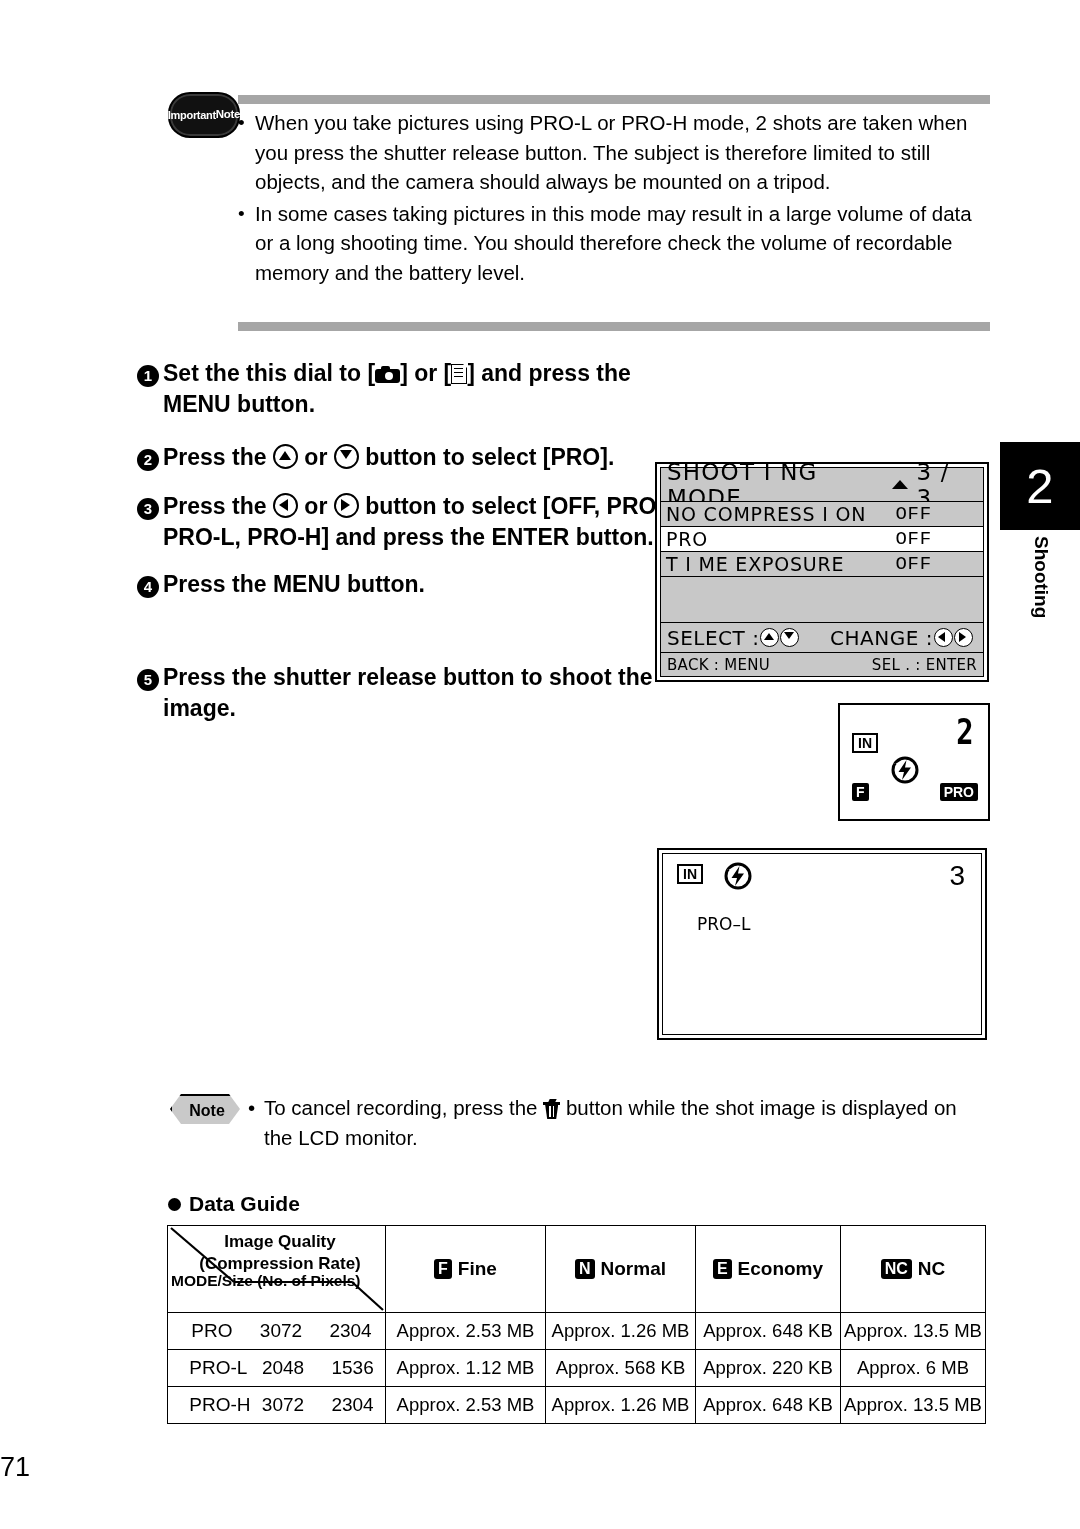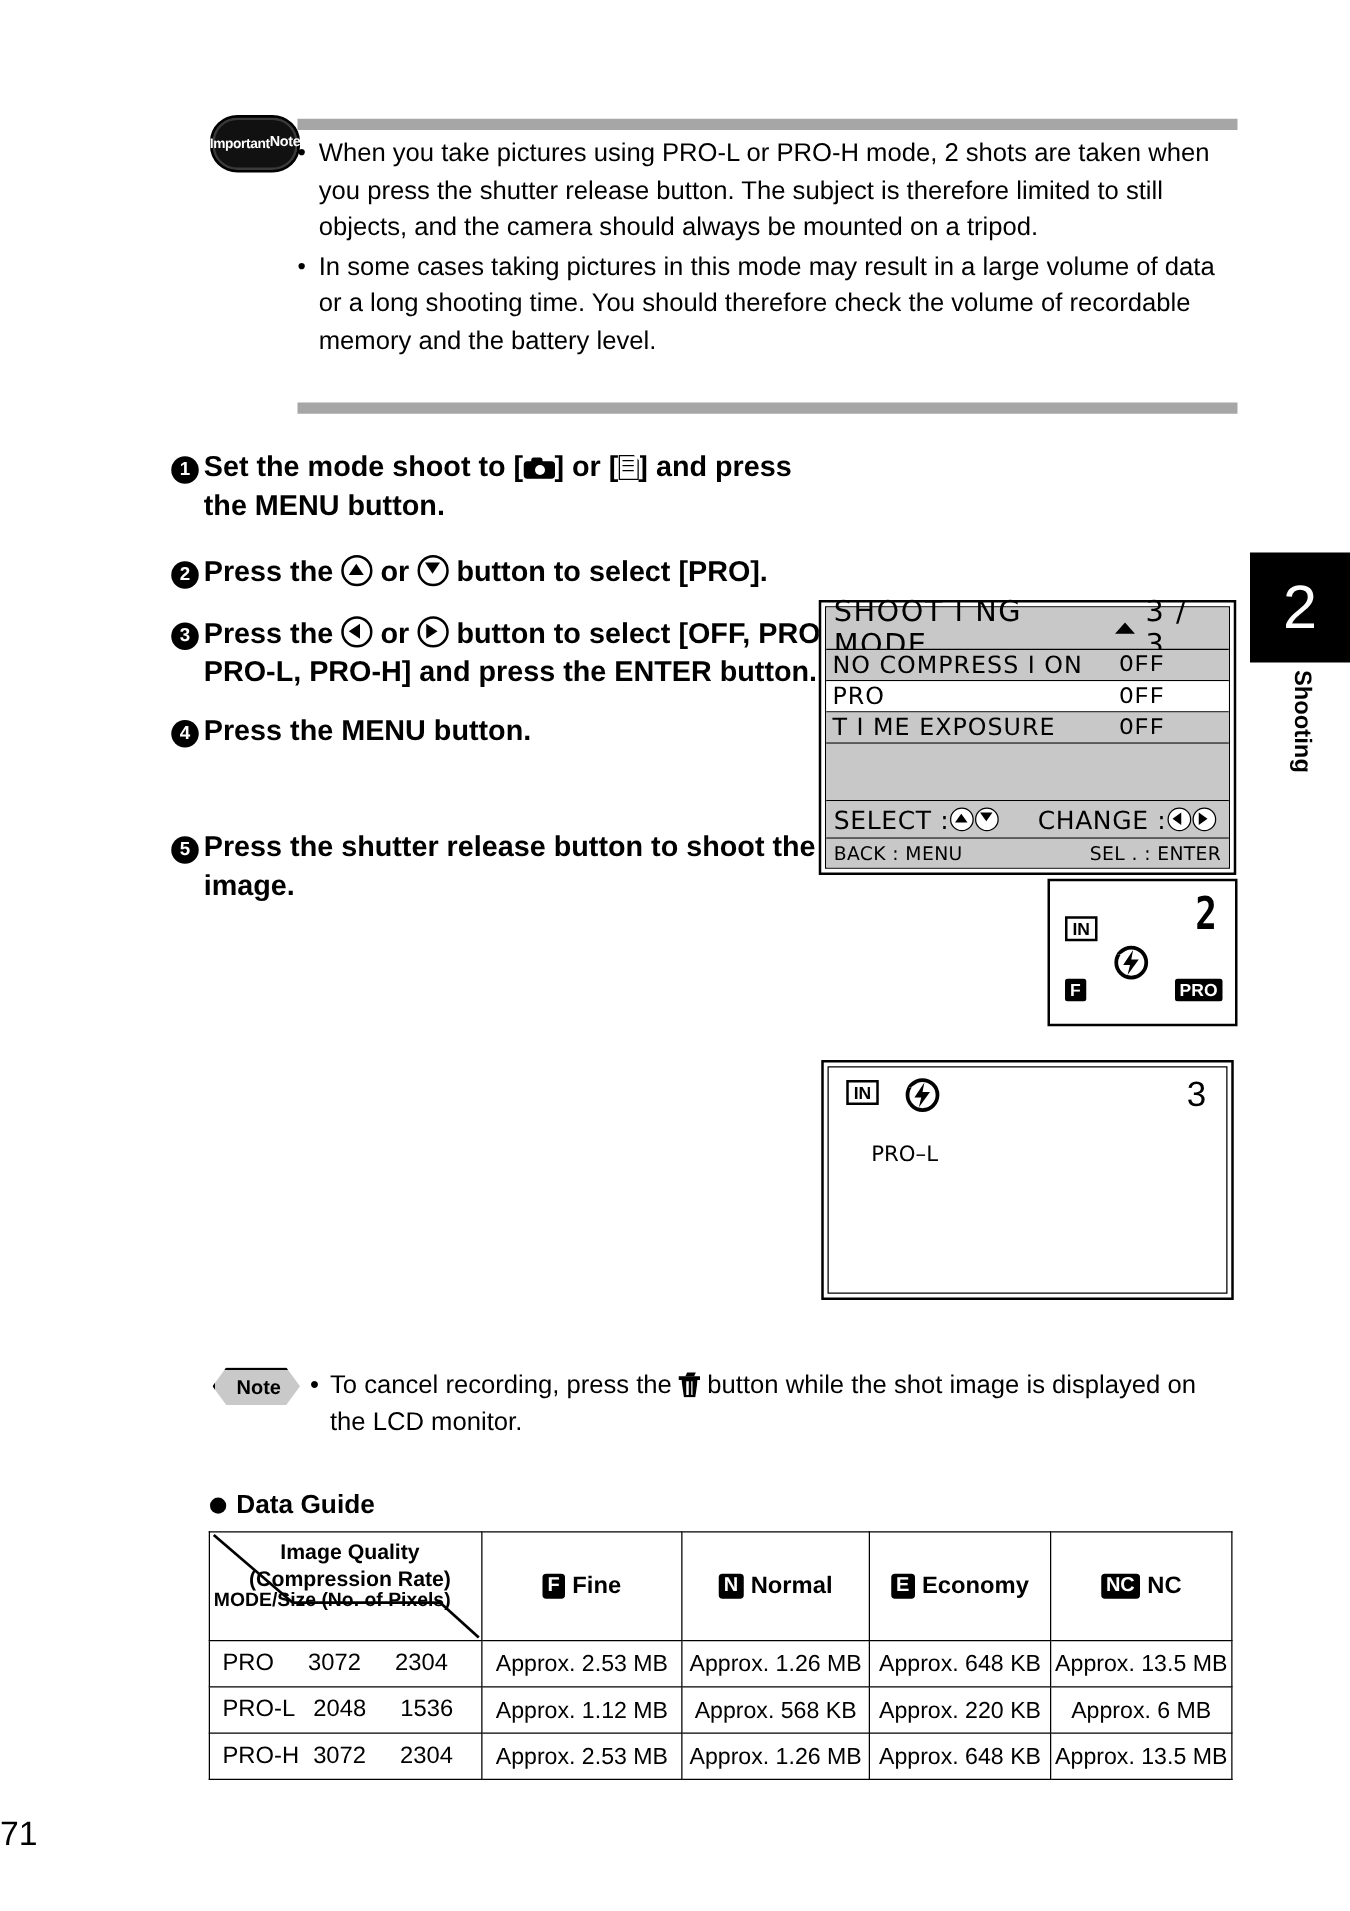--- a/index.html
+++ b/index.html
@@ -75,21 +75,21 @@
            color:#fff;font-size:49px;text-align:center;line-height:88px;}
   .tab-lbl{position:absolute;left:1000px;top:530px;width:80px;height:140px;}
   .tab-lbl span{
     display:block;font-size:19px;font-weight:bold;white-space:nowrap;
     transform:rotate(90deg);transform-origin:left top;
     position:absolute;left:52px;top:6px;
   }
 
   
   .lcd-menu{
-    position:absolute;left:655px;top:480px;width:334px;height:220px;
+    position:absolute;left:655px;top:462px;width:334px;height:220px;
     border:2px solid #000;background:#fff;padding:3px;box-sizing:border-box;
   }
   .lcd-menu .inner{border:1.5px solid #000;height:100%;box-sizing:border-box;display:flex;flex-direction:column;
      font-family:"DejaVu Sans", sans-serif;}
   .lm-row{display:flex;align-items:center;border-bottom:1.5px solid #000;box-sizing:border-box;}
   .lm-title{background:#c8c8c8;height:34px;font-size:23px;letter-spacing:1.2px;padding:0 6px;justify-content:space-between;}
   .lm-title .pg{display:flex;align-items:center;gap:6px;font-size:23px;padding-right:6px;}
   .lm-title .pg .tri{width:0;height:0;border-left:8px solid transparent;border-right:8px solid transparent;border-bottom:9px solid #000;margin-right:2px;}
   .lm-item{height:25px;font-size:19px;letter-spacing:0.8px;padding:0 5px;justify-content:space-between;background:#c8c8c8;}
   .lm-item.sel{background:#fff;}
@@ -139,21 +139,21 @@
   table.dg td,table.dg th{border:1.7px solid #000;padding:0;text-align:center;font-size:18.5px;font-weight:normal;}
   table.dg .hcell{height:86px;position:relative;padding:0;vertical-align:top;}
   table.dg .hcell .iq{position:absolute;left:22px;top:5px;width:180px;text-align:center;font-size:17px;font-weight:bold;line-height:22px;}
   table.dg .hcell .ms{position:absolute;left:3px;bottom:22px;font-size:15.5px;font-weight:bold;white-space:nowrap;}
   table.dg .hcell svg{position:absolute;left:0;top:0;}
   table.dg .qh{font-size:19px;font-weight:bold;}
   table.dg .qh .bx{display:inline-block;background:#000;color:#fff;border-radius:3px;
      font-size:16px;font-weight:bold;padding:2px 4px;line-height:1;margin-right:6px;vertical-align:1px;}
   table.dg td.mode{text-align:left;padding-left:10px;font-size:19px;}
   table.dg td.mode .sz{display:inline-block;}
-  table.dg tr.body td{height:36px;}
+  table.dg tr.body td{height:36px;text-align:center;}
 
   .pageno{position:absolute;left:0;top:1452px;width:1010px;text-align:left;font-size:27px;}
 </style>
 </head>
 <body>
 
 <div class="page">
 
   <div class="rule top"></div>
   <div class="rule bot"></div>
@@ -174,21 +174,21 @@
     </div>
   </div>
 
   <div class="steps">
 
     <div class="step">
       <div class="stepnum">
           <i>1</i>
         </div>
       <div class="steptext">
-        <span>Set the mode shoot to [</span><span class="ico-cam"><span class="t"></span><span class="b"></span><span class="l"></span></span><span>] or [</span><span class="ico-doc"><span class="p"></span><span class="ln" style="top:4px"></span><span class="ln" style="top:8px"></span><span class="ln" style="top:12px"></span><span class="f"></span></span><span>] and press the MENU button.</span>
+        <span>Set the this dial to [</span><span class="ico-cam"><span class="t"></span><span class="b"></span><span class="l"></span></span><span>] or [</span><span class="ico-doc"><span class="p"></span><span class="ln" style="top:4px"></span><span class="ln" style="top:8px"></span><span class="ln" style="top:12px"></span><span class="f"></span></span><span>] and press the MENU button.</span>
       </div>
     </div>
 
     <div class="gap-a"></div>
 
     <div class="step">
       <div class="stepnum">
           <i>2</i>
         </div>
       <div class="steptext">

